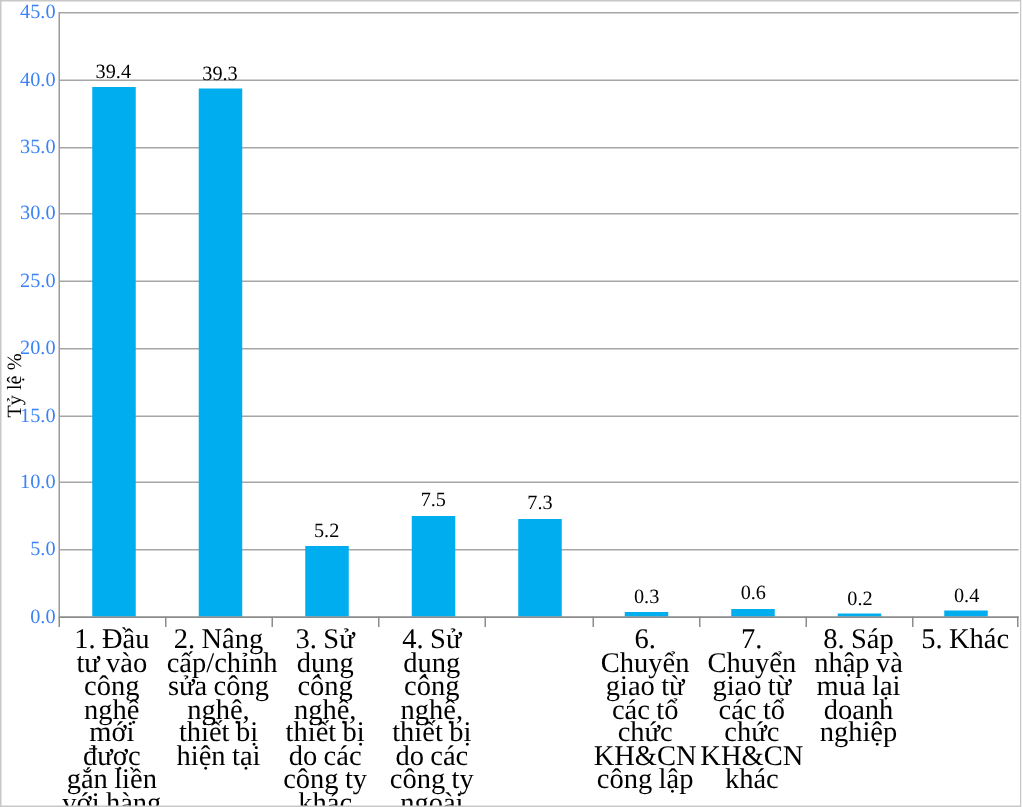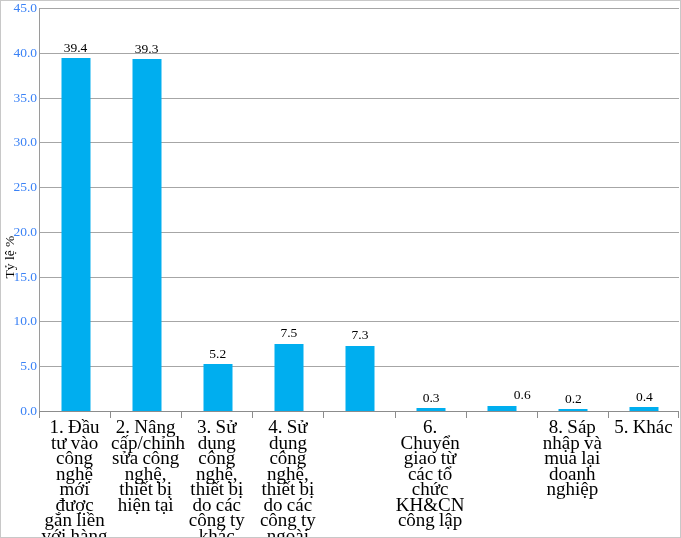--- a/index.html
+++ b/index.html
@@ -191,21 +191,21 @@
         <div class="bar-group" style="left: 284.444px; width: 71.1111px;">
           <div class="bar" style="height: 65.3756px; background: rgb(0, 174, 239);"></div>
           <div class="bar-value" style="bottom: 69.3756px;">7.3</div>
         </div>
         <div class="bar-group" style="left: 355.556px; width: 71.1111px;">
           <div class="bar" style="height: 2.68667px; background: rgb(0, 174, 239);"></div>
           <div class="bar-value" style="bottom: 6.68667px;">0.3</div>
         </div>
         <div class="bar-group" style="left: 426.667px; width: 71.1111px;">
           <div class="bar" style="height: 5.37333px; background: rgb(0, 174, 239);"></div>
-          <div class="bar-value" style="bottom: 9.37333px; margin-left: 20px;">0.6</div>
+          <div class="bar-value" style="bottom: 9.37333px;">0.6</div>
         </div>
         <div class="bar-group" style="left: 497.778px; width: 71.1111px;">
           <div class="bar" style="height: 1.79111px; background: rgb(0, 174, 239);"></div>
           <div class="bar-value" style="bottom: 5.79111px;">0.2</div>
         </div>
         <div class="bar-group" style="left: 568.889px; width: 71.1111px;">
           <div class="bar" style="height: 3.58222px; background: rgb(0, 174, 239);"></div>
           <div class="bar-value" style="bottom: 7.58222px;">0.4</div>
         </div>
       </div>
@@ -223,17 +223,18 @@
       <div class="xtick" style="left: 497.778px;"></div>
       <div class="xtick" style="left: 568.889px;"></div>
       <div class="xtick" style="left: 639px;"></div>
     </div>
   <div id="x-labels">
       <div class="xlabel" style="left: 1px; width: 69.1111px;">1. Đầu tư vào công nghệ mới được gắn liền với hàng hóa, máy móc, thiết bị</div>
       <div class="xlabel" style="left: 72.1111px; width: 69.1111px;">2. Nâng cấp/chỉnh sửa công nghệ, thiết bị hiện tại</div>
       <div class="xlabel" style="left: 143.222px; width: 69.1111px;">3. Sử dụng công nghệ, thiết bị do các công ty khác trong công ty mẹ cung cấp</div>
       <div class="xlabel" style="left: 214.333px; width: 69.1111px;">4. Sử dụng công nghệ, thiết bị do các công ty ngoài công ty mẹ cung cấp</div>
       <div class="xlabel" style="left: 356.556px; width: 69.1111px;">6. Chuyển giao từ các tổ chức KH&amp;CN công lập</div>
+      <div class="xlabel" style="left: 427.667px; width: 69.1111px;">7. Chuyển giao từ các tổ chức KH&amp;CN khác</div>
       <div class="xlabel" style="left: 498.778px; width: 69.1111px;">8. Sáp nhập và mua lại doanh nghiệp</div>
       <div class="xlabel" style="left: 569.889px; width: 69.1111px;">5. Khác</div>
     </div>
 
 </div>
 
 </body></html>

